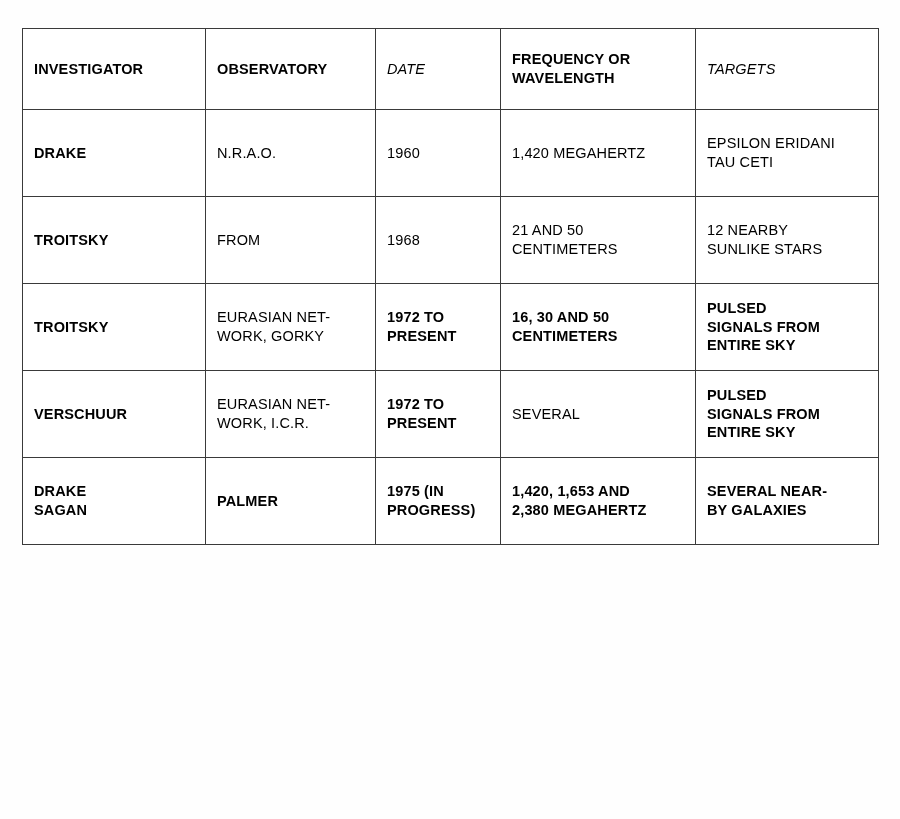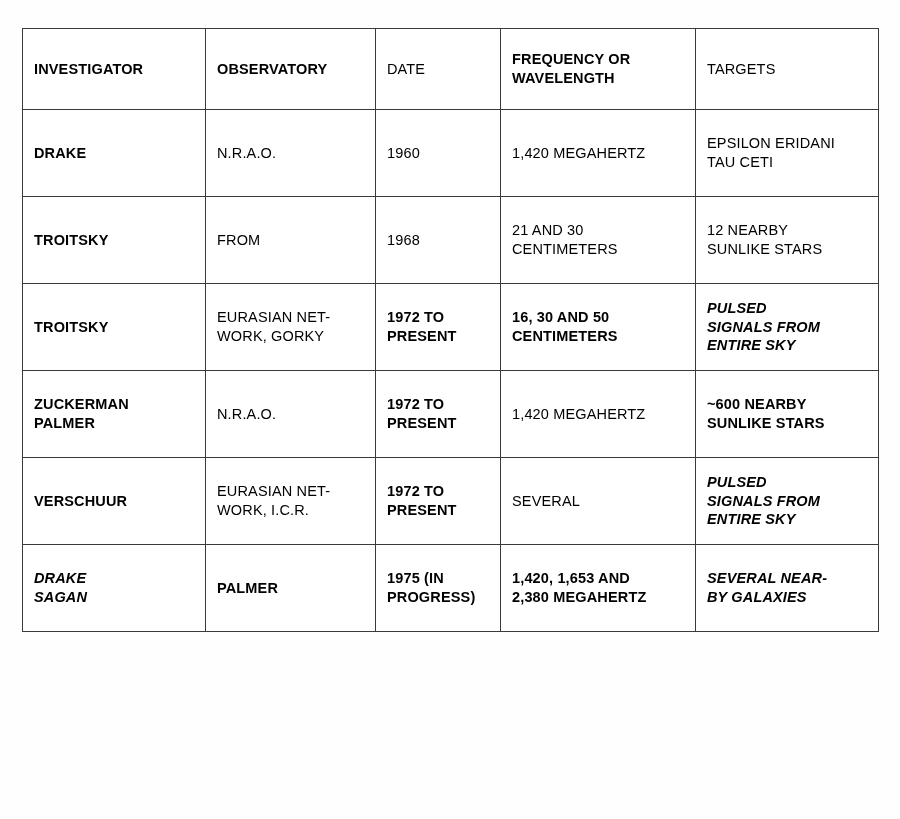--- a/index.html
+++ b/index.html
@@ -49,23 +49,24 @@
   tr.head-row td { height: 80px; }
   tr.data-row td { height: 86px; }
 
   
   .hdr {
     font-weight: 700;
     font-size: 14.5px;
   }
   .hdr.light {
     font-weight: 400;
+    font-style: italic;
   }
   
-  .w-bold   { font-weight: 700; font-style: italic; }
+  .w-bold   { font-weight: 700; }
   .w-med    { font-weight: 600; }
   .w-normal { font-weight: 400; }
 </style>
 </head>
 <body>
 
 <div id="page">
 
   <table id="seti-table">
     <colgroup>
@@ -92,50 +93,40 @@
         <td class="w-normal">1960</td>
         <td class="w-normal">1,420 MEGAHERTZ</td>
         <td class="w-normal">EPSILON ERIDANI
 TAU CETI</td>
       </tr>
 
       <tr class="data-row">
         <td class="w-med">TROITSKY</td>
         <td class="w-normal">FROM</td>
         <td class="w-normal">1968</td>
-        <td class="w-normal">21 AND 30
+        <td class="w-normal">21 AND 50
 CENTIMETERS</td>
         <td class="w-normal">12 NEARBY
 SUNLIKE STARS</td>
       </tr>
 
 
       <tr class="data-row">
         <td class="w-med">TROITSKY</td>
         <td class="w-normal">EURASIAN NET-
 WORK, GORKY</td>
         <td class="w-med">1972 TO
 PRESENT</td>
         <td class="w-med">16, 30 AND 50
 CENTIMETERS</td>
         <td class="w-bold">PULSED
 SIGNALS FROM
 ENTIRE SKY</td>
       </tr>
 
-      <tr class="data-row">
-        <td class="w-med">ZUCKERMAN
-PALMER</td>
-        <td class="w-normal">N.R.A.O.</td>
-        <td class="w-med">1972 TO
-PRESENT</td>
-        <td class="w-normal">1,420 MEGAHERTZ</td>
-        <td class="w-med">~600 NEARBY
-SUNLIKE STARS</td>
-      </tr>
 
       <tr class="data-row">
         <td class="w-med">VERSCHUUR</td>
         <td class="w-normal">EURASIAN NET-
 WORK, I.C.R.</td>
         <td class="w-med">1972 TO
 PRESENT</td>
         <td class="w-normal">SEVERAL</td>
         <td class="w-bold">PULSED
 SIGNALS FROM

